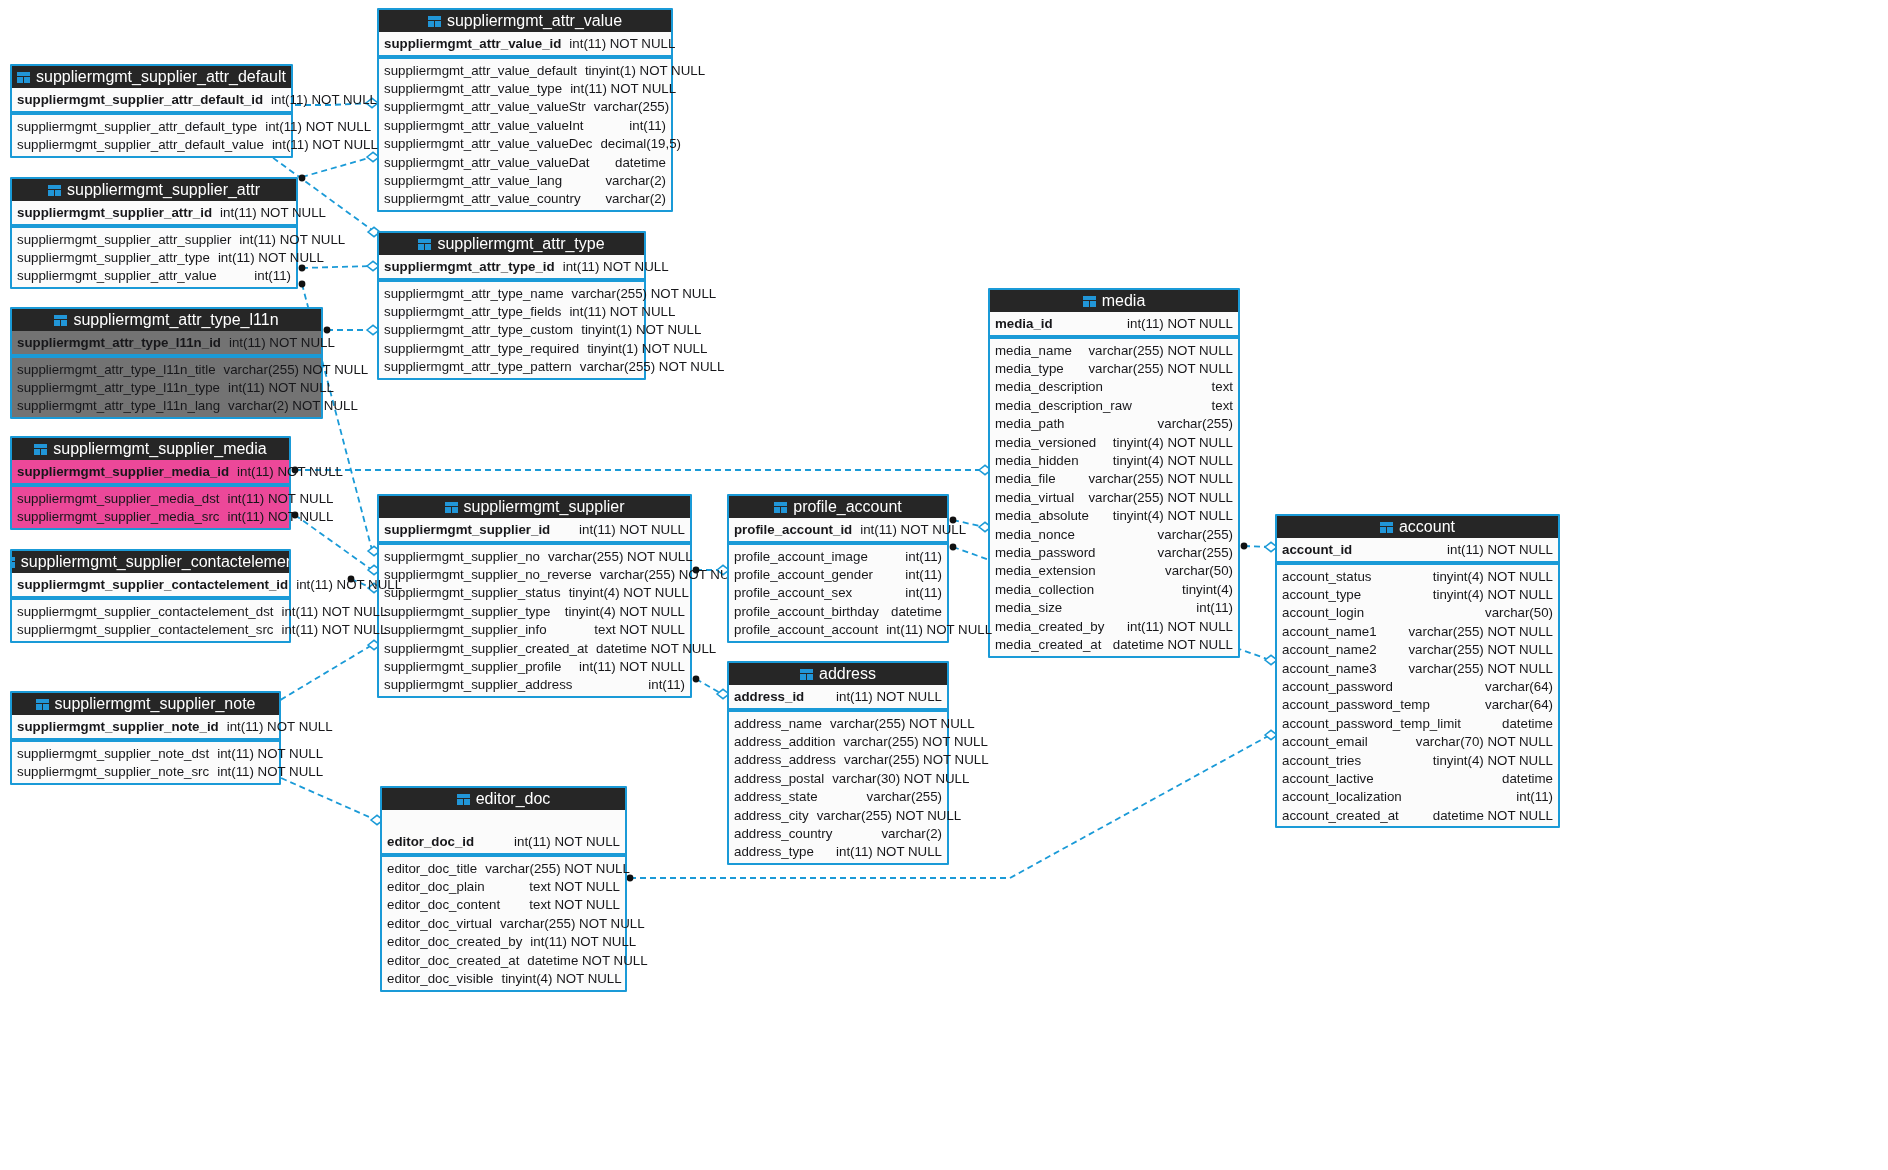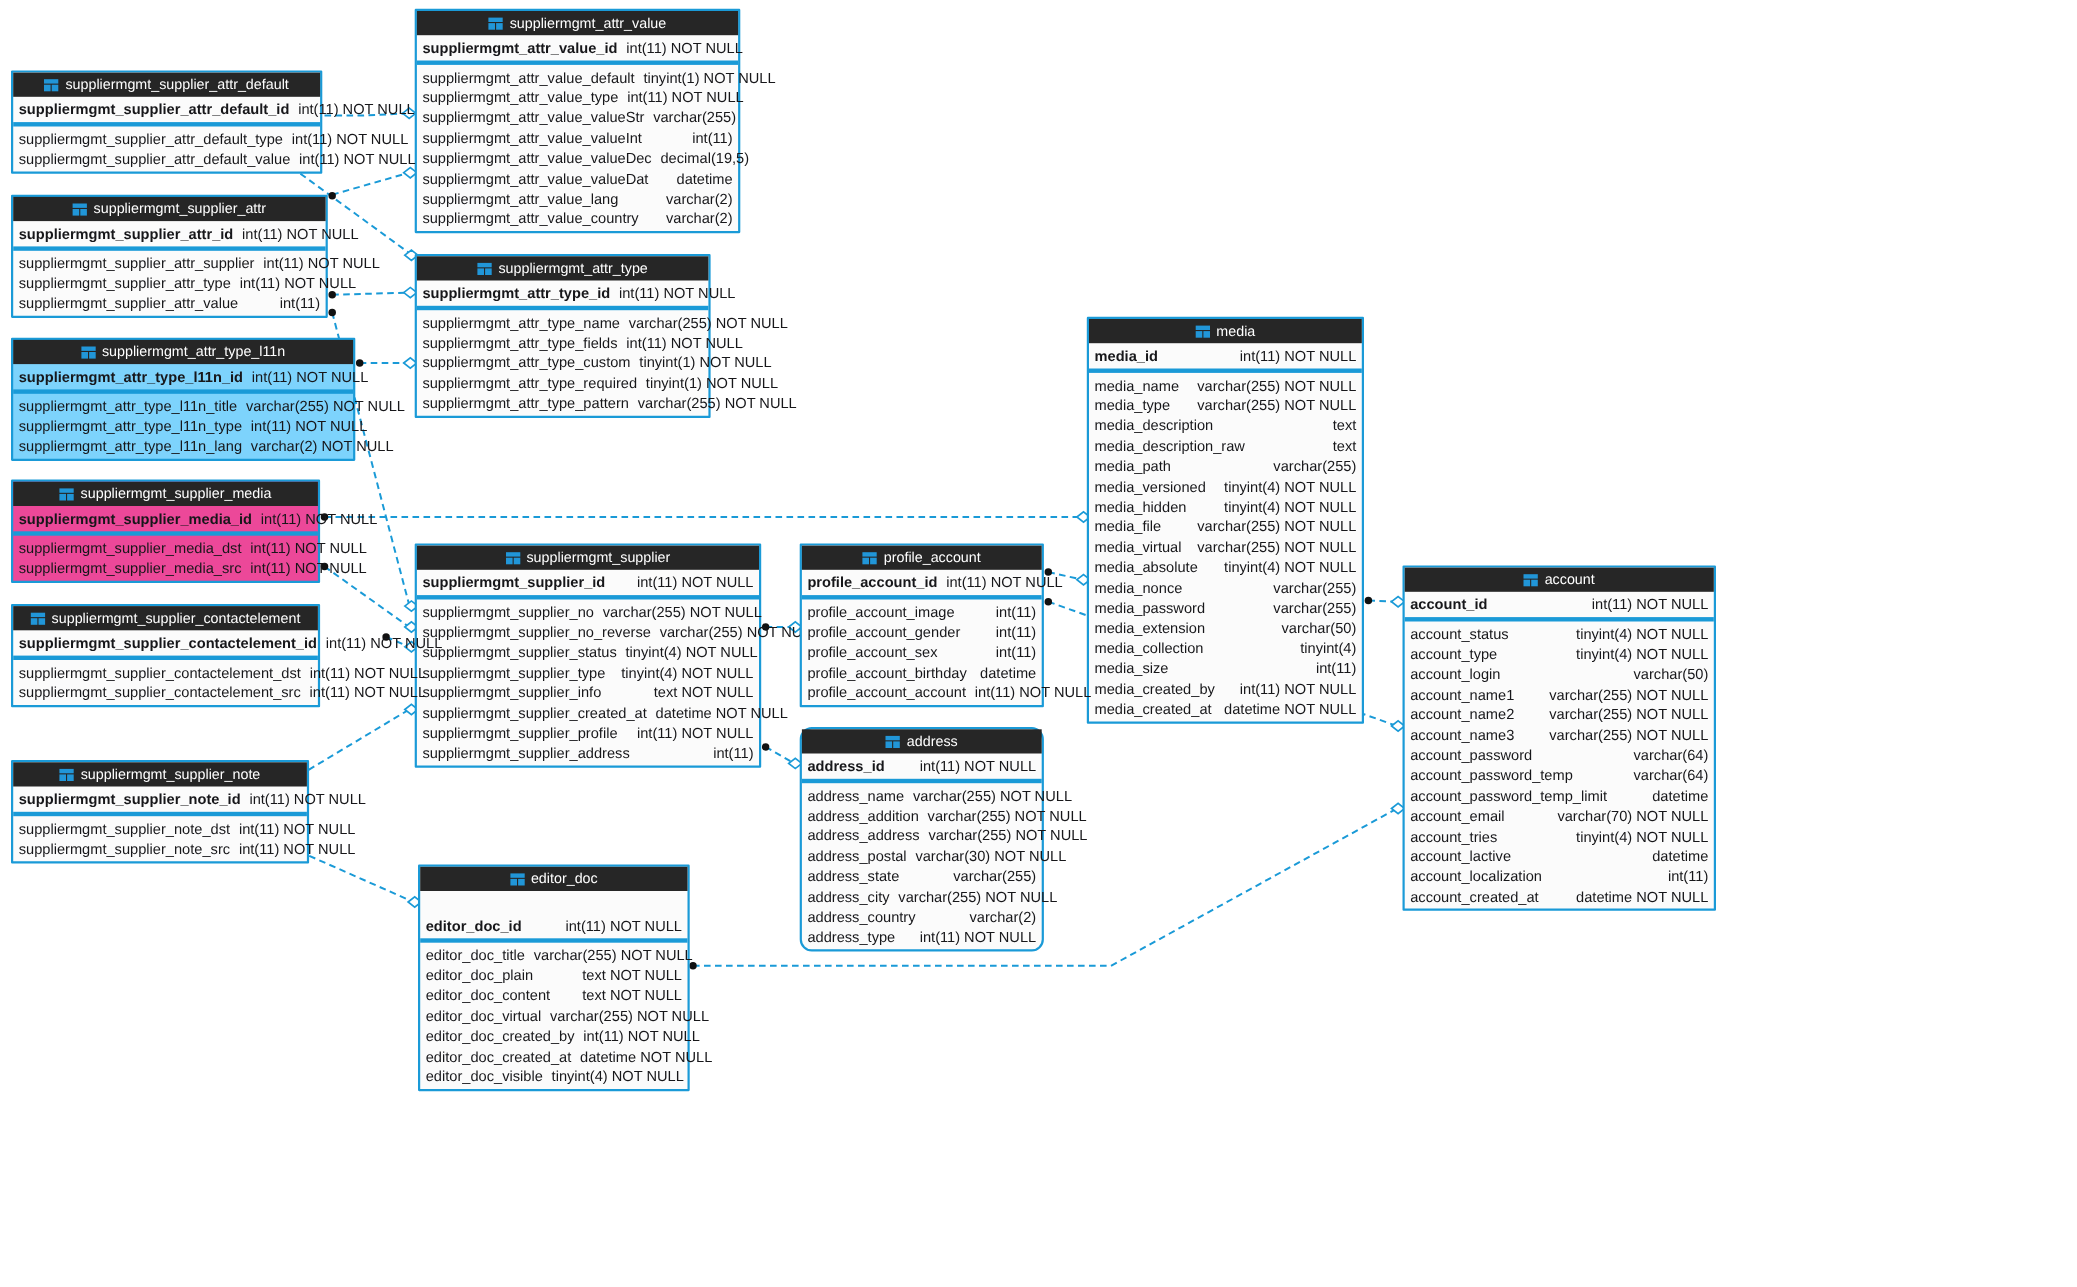--- a/index.html
+++ b/index.html
@@ -29,21 +29,21 @@
   .tbl {
     position: absolute;
     box-sizing: border-box;
     border: 2px solid #1a9ad7;
     background: #fbfbfb;
     border-radius: 1px;
   }
   .tbl-head {
     background: #262626;
     color: #ffffff;
-    font-size: 13px;
+    font-size: 16px;
     line-height: 22px;
     height: 22px;
     text-align: center;
     white-space: nowrap;
     overflow: hidden;
     display: flex;
     align-items: center;
     justify-content: center;
     gap: 6px;
   }
@@ -321,21 +321,21 @@
           <div class="row">
             <span class="cname">suppliermgmt_attr_type_required</span>
             <span class="ctype">tinyint(1) NOT NULL</span>
           </div>
           <div class="row">
             <span class="cname">suppliermgmt_attr_type_pattern</span>
             <span class="ctype">varchar(255) NOT NULL</span>
           </div>
         </div>
       </div>
-      <div class="tbl" style="left: 10px; top: 307px; width: 313px; border-color: rgb(26, 154, 215); background: #7dd3fc;">
+      <div class="tbl" style="left: 10px; top: 307px; width: 313px; border-color: rgb(26, 154, 215); background: #737373;">
         <div class="tbl-head" style="background: rgb(38, 38, 38); color: rgb(255, 255, 255);">
           <span class="tbl-icon">
             <i class="r1"></i>
             <i class="r2"></i>
             <i class="r3"></i>
           </span>
           <span>suppliermgmt_attr_type_l11n</span>
         </div>
         <div class="pk-row" style="border-bottom-color: rgb(26, 154, 215);">
           <div class="row">
@@ -651,21 +651,21 @@
           <div class="row">
             <span class="cname">suppliermgmt_supplier_contactelement_dst</span>
             <span class="ctype">int(11) NOT NULL</span>
           </div>
           <div class="row">
             <span class="cname">suppliermgmt_supplier_contactelement_src</span>
             <span class="ctype">int(11) NOT NULL</span>
           </div>
         </div>
       </div>
-      <div class="tbl" style="left: 727px; top: 661px; width: 222px; border-color: rgb(26, 154, 215); background: rgb(251, 251, 251); border-radius: 11px;">
+      <div class="tbl" style="left: 727px; top: 661px; width: 222px; border-color: rgb(26, 154, 215); background: rgb(251, 251, 251);">
         <div class="tbl-head" style="background: rgb(38, 38, 38); color: rgb(255, 255, 255);">
           <span class="tbl-icon">
             <i class="r1"></i>
             <i class="r2"></i>
             <i class="r3"></i>
           </span>
           <span>address</span>
         </div>
         <div class="pk-row" style="border-bottom-color: rgb(26, 154, 215);">
           <div class="row">

